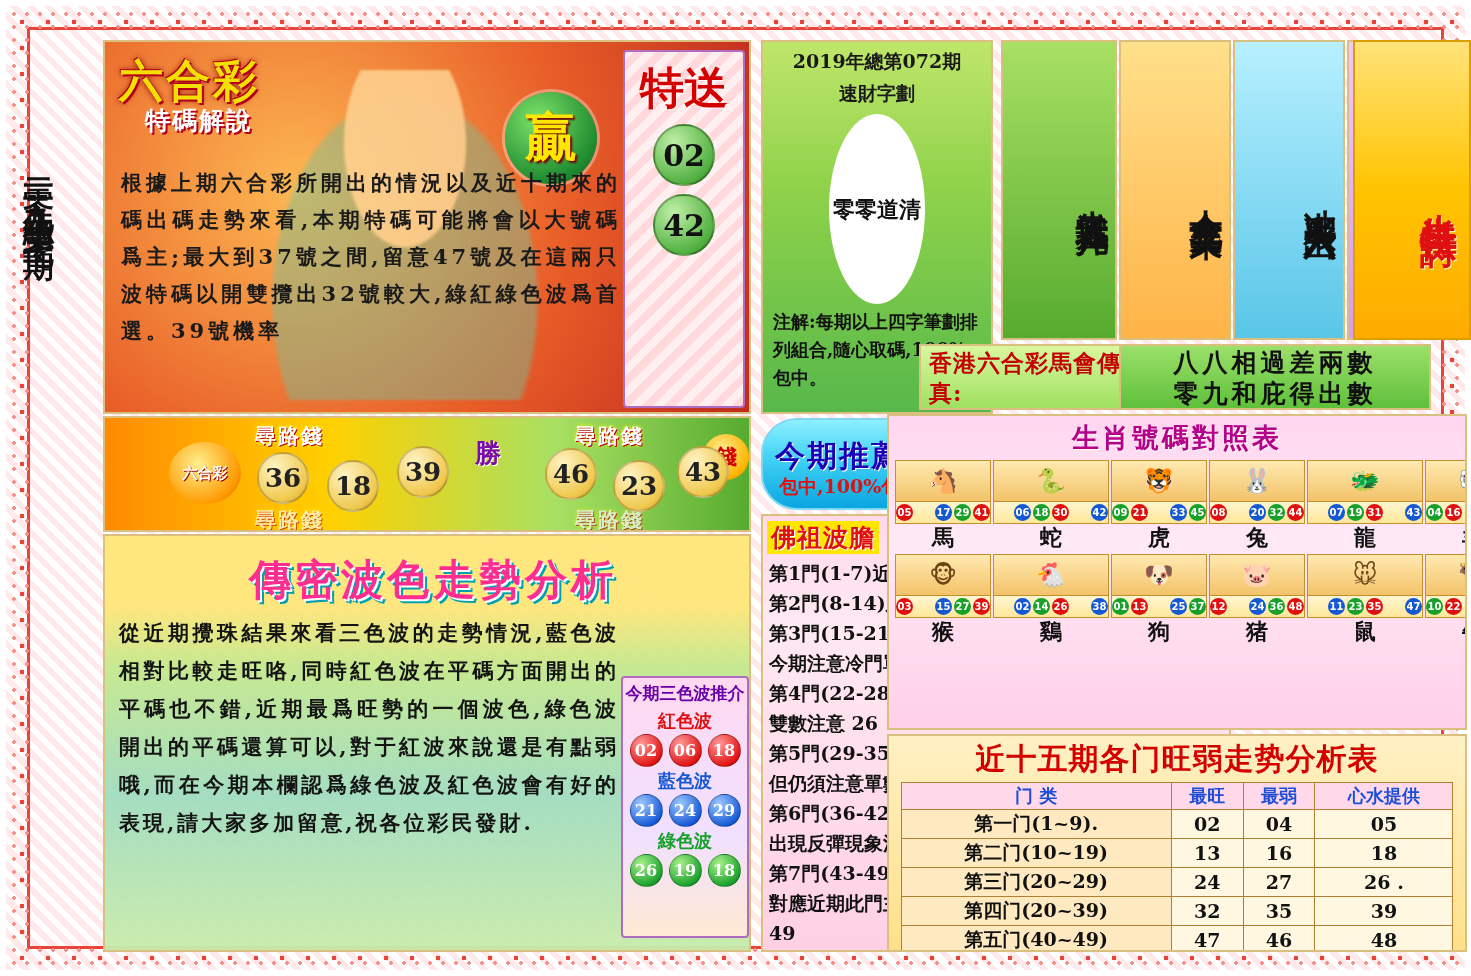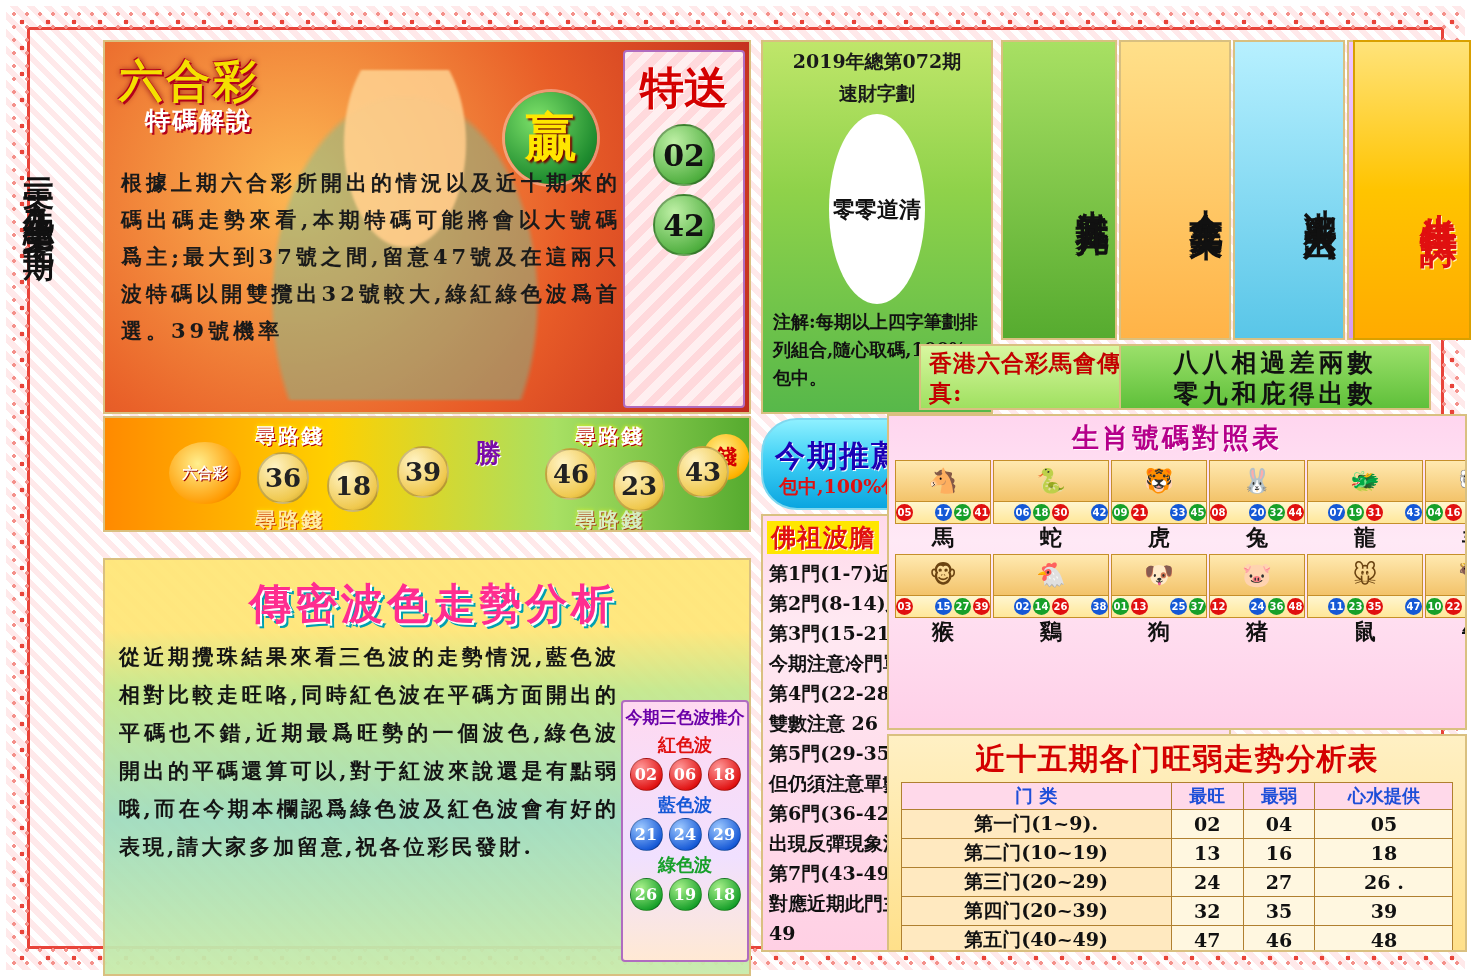--- a/index.html
+++ b/index.html
@@ -167,21 +167,21 @@
   .numball {
     position:absolute; width:52px; height:52px; border-radius:50%;
     display:flex; align-items:center; justify-content:center;
     font-family:"DejaVu Serif", serif; font-weight:bold; font-size:26px;
     color:#222;
     background:radial-gradient(circle at 33% 28%, #fff3c4, #f0c94f 70%, #c49b20);
     border:2px solid rgba(0,0,0,.18);
   }
   
   .panel-c {
-    position:absolute; left:0; top:518px; width:648px; height:418px;
+    position:absolute; left:0; top:494px; width:648px; height:418px;
     background:
       linear-gradient(180deg, rgba(255,230,120,.95) 0 70px, rgba(196,232,140,.95) 130px, rgba(160,220,190,.95) 260px, rgba(200,235,170,.95));
     border:2px solid #d9c080;
     overflow:hidden;
   }
   .panel-c .head {
     position:absolute; left:28px; top:16px; width:600px;
     text-align:center;
     font-family:"DejaVu Serif", serif; font-weight:bold;
     font-size:42px; letter-spacing:4px;

